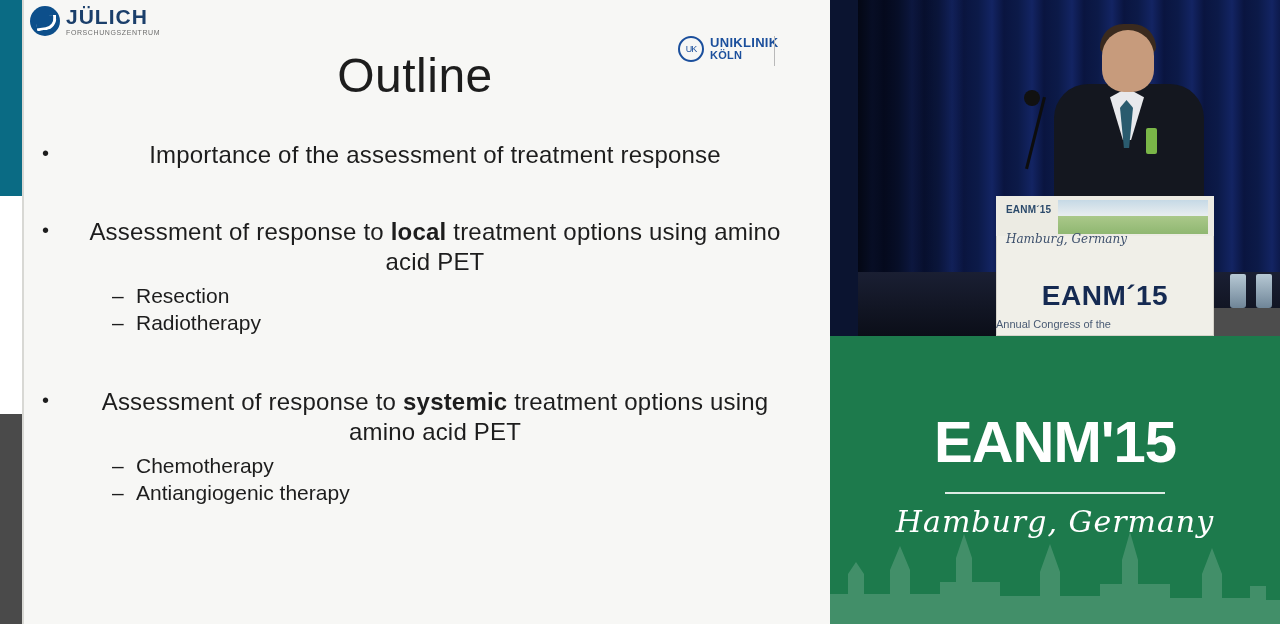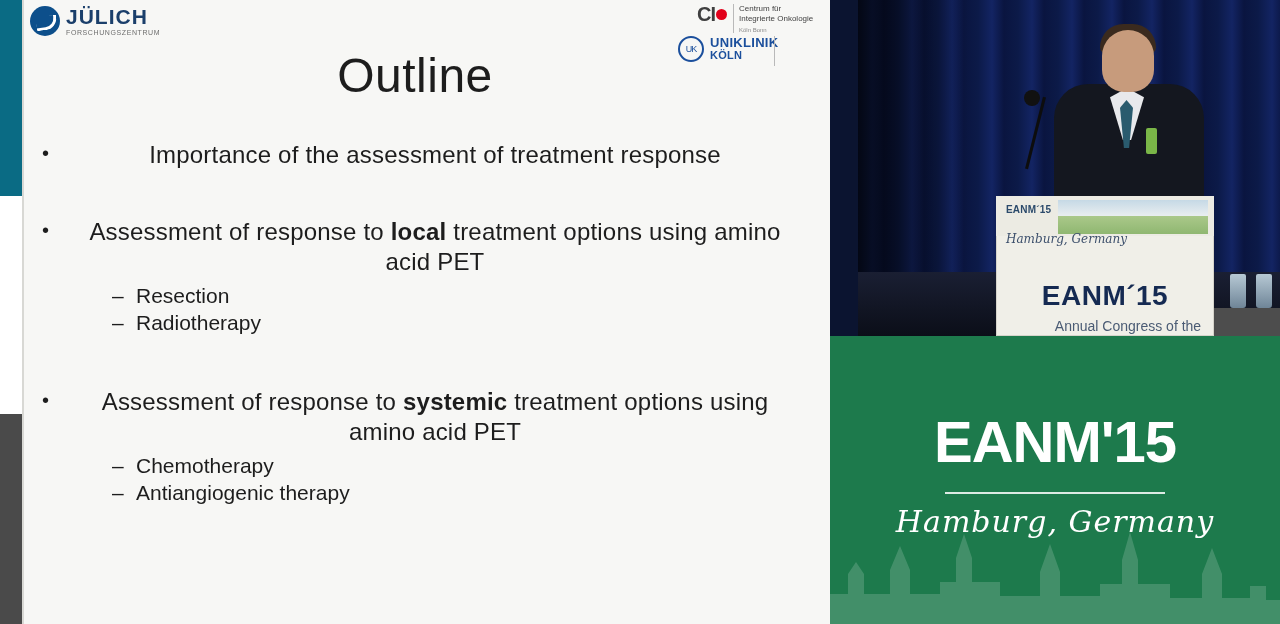--- a/index.html
+++ b/index.html
@@ -223,21 +223,21 @@
     font-size: 12px; color: #3c4f6b;
     font-family: "DejaVu Serif", serif; font-style: italic;
   }
   .lectern-title {
     position: absolute; left: 138px; top: 280px; width: 218px;
     text-align: center; font-size: 28px; font-weight: bold; color: #152a52;
     letter-spacing: 0.5px;
   }
   .lectern-sub {
     position: absolute; left: 138px; top: 318px; width: 264px;
-    text-align: center; font-size: 14px; color: #4a5b74;
+    text-align: left; font-size: 11px; color: #4a5b74;
   }
   .water-a, .water-b {
     position: absolute; bottom: 28px; width: 16px; height: 34px;
     background: linear-gradient(180deg, rgba(210,230,240,.85), rgba(150,180,200,.7));
     border-radius: 2px 2px 3px 3px;
   }
   .water-a { left: 372px; }
   .water-b { left: 398px; }
   .table-front {
     position: absolute; left: 356px; bottom: 0; width: 94px; height: 28px;
@@ -288,30 +288,20 @@
     <div class="edge-bar edge-line"></div>
 
     <div class="logo-juelich">
       <div class="juelich-mark"></div>
       <div class="juelich-text">
         <div class="juelich-name">JÜLICH</div>
         <div class="juelich-sub">FORSCHUNGSZENTRUM</div>
       </div>
     </div>
 
-    <div class="logo-cio">
-      <div class="cio-c">
-        <span>CI</span><span class="cio-dot"></span>
-      </div>
-      <div class="cio-lines">
-        <div class="cio-l1">Centrum für</div>
-        <div class="cio-l2">Integrierte Onkologie</div>
-        <div class="cio-l3">Köln Bonn</div>
-      </div>
-    </div>
 
     <div class="logo-uni">
       <div class="uni-seal">UK</div>
       <div class="uni-text">
         <div class="uni-l1">UNIKLINIK</div>
         <div class="uni-l2">KÖLN</div>
       </div>
       <div class="uni-bar"></div>
     </div>
 

